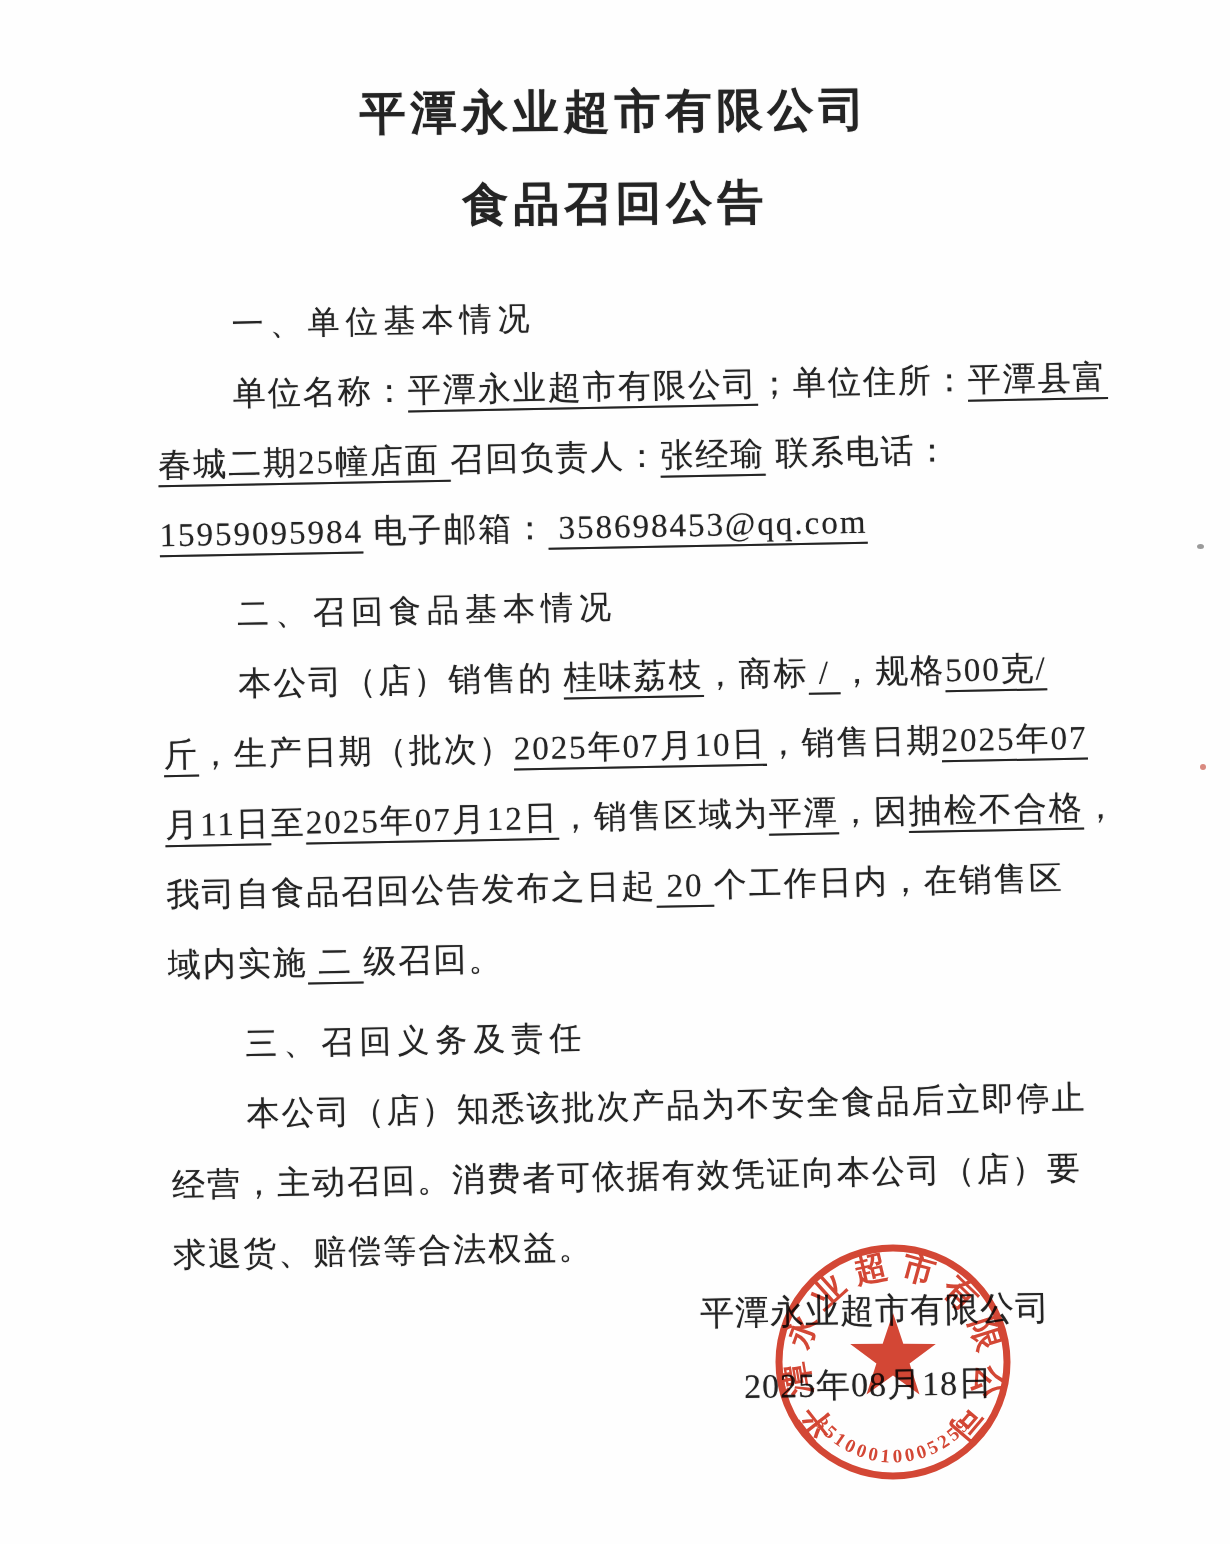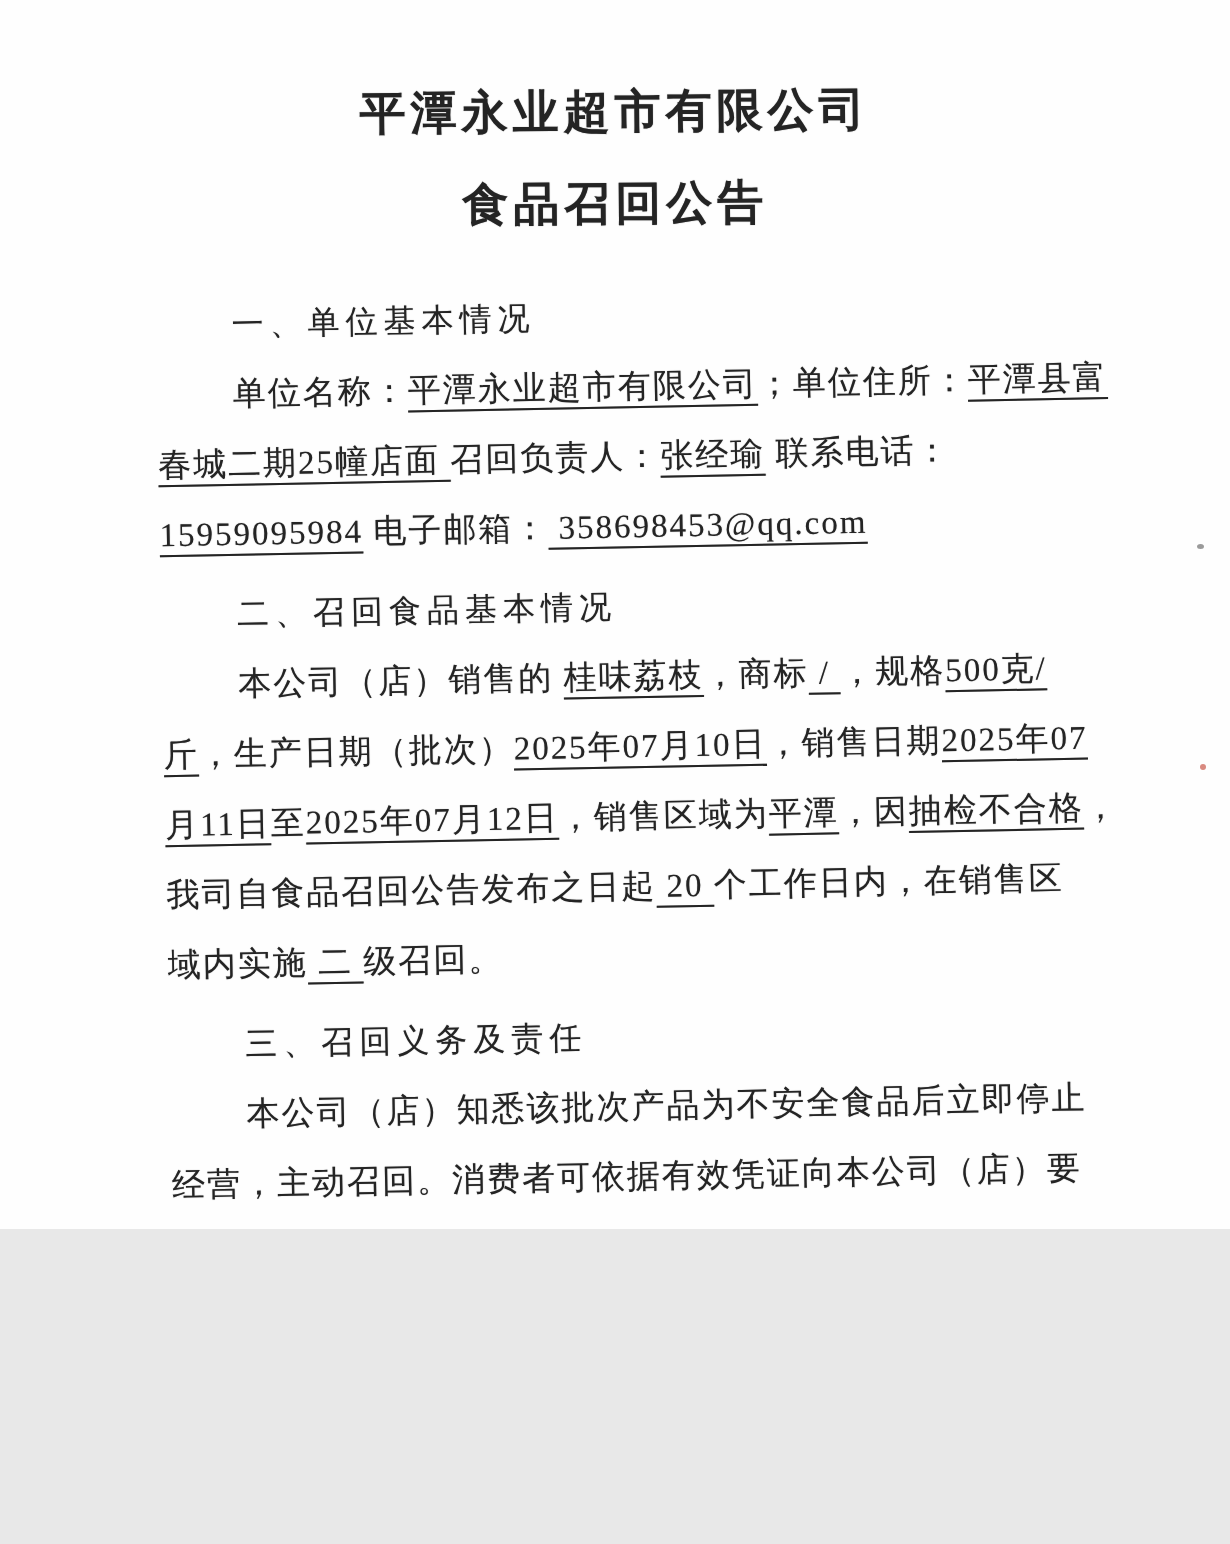--- a/index.html
+++ b/index.html
@@ -1,18 +1,18 @@
 <!DOCTYPE html>
 <html><head>
 <meta charset="utf-8">
 <style>
   html,body{margin:0;padding:0;background:#e8e8e8;}
   .page{
     position:relative;
-    width:1230px;height:1229px;
+    width:1230px;height:1544px;
     background:#fefefe;
     overflow:hidden;
     font-family:"Liberation Serif","DejaVu Serif",serif;
     color:#242424;
   }
   
   .title-block{
     position:absolute;top:66px;left:0;width:100%;
     text-align:center;
     transform:rotate(-0.5deg);

